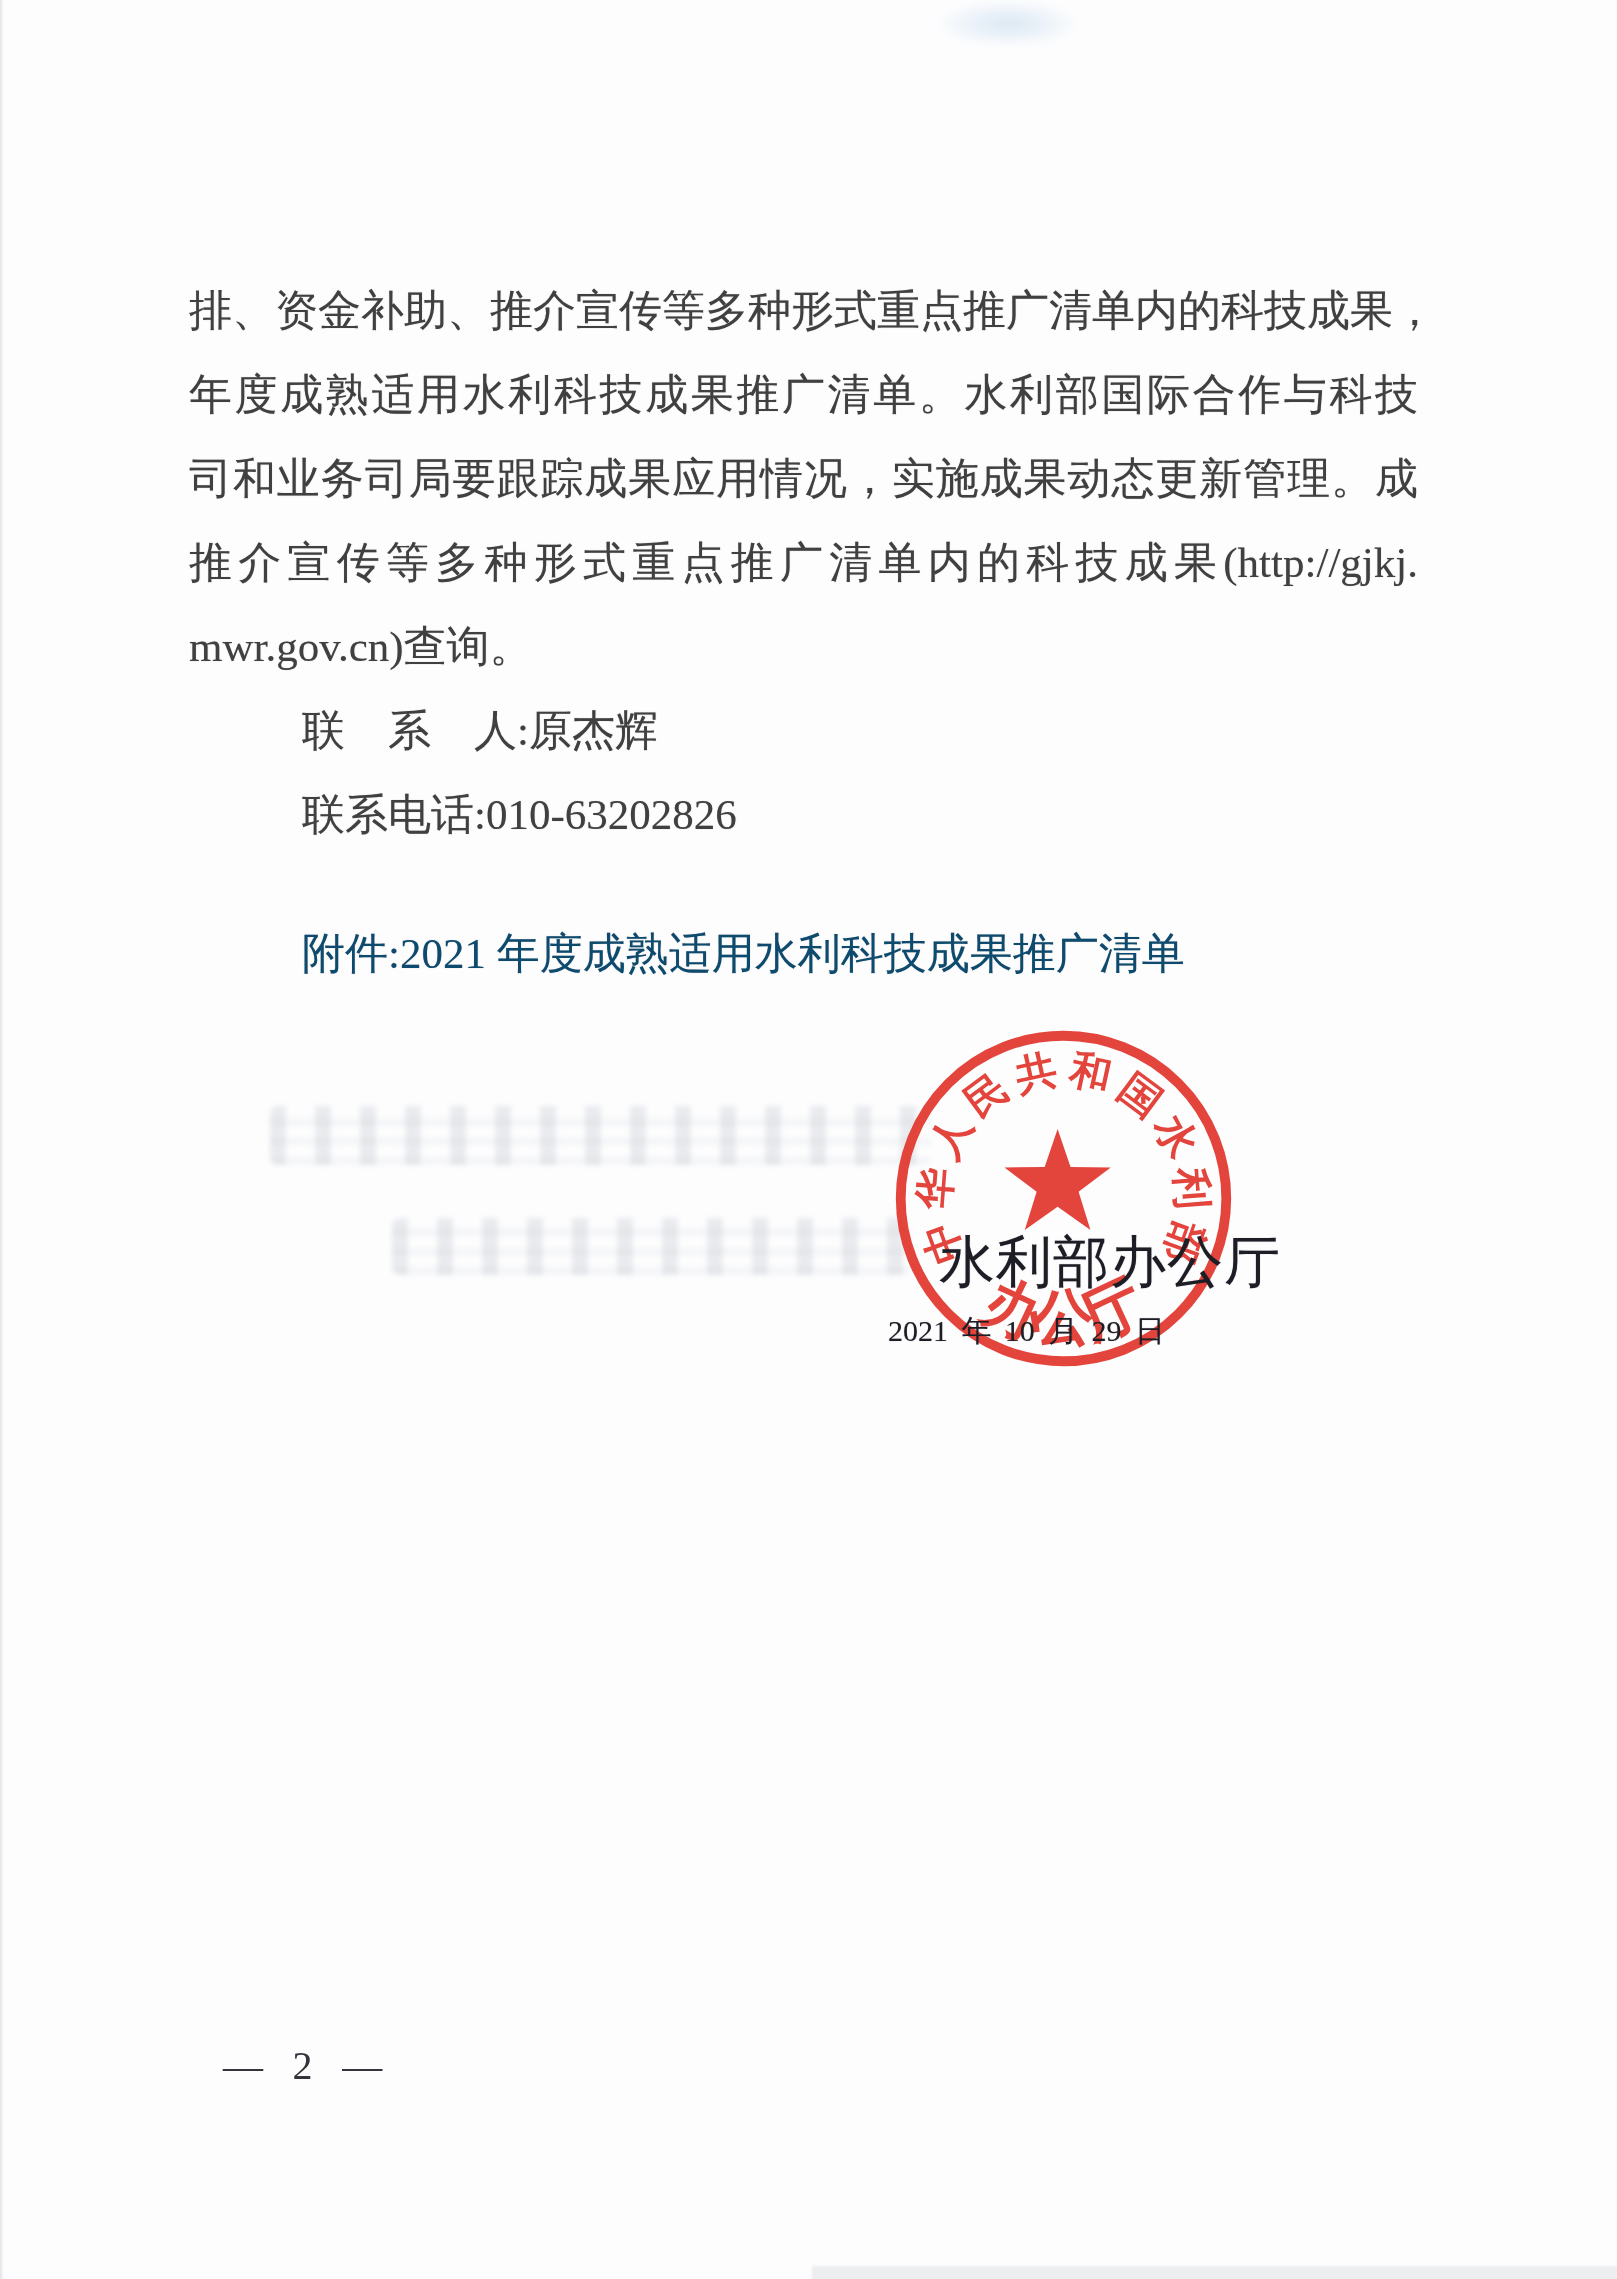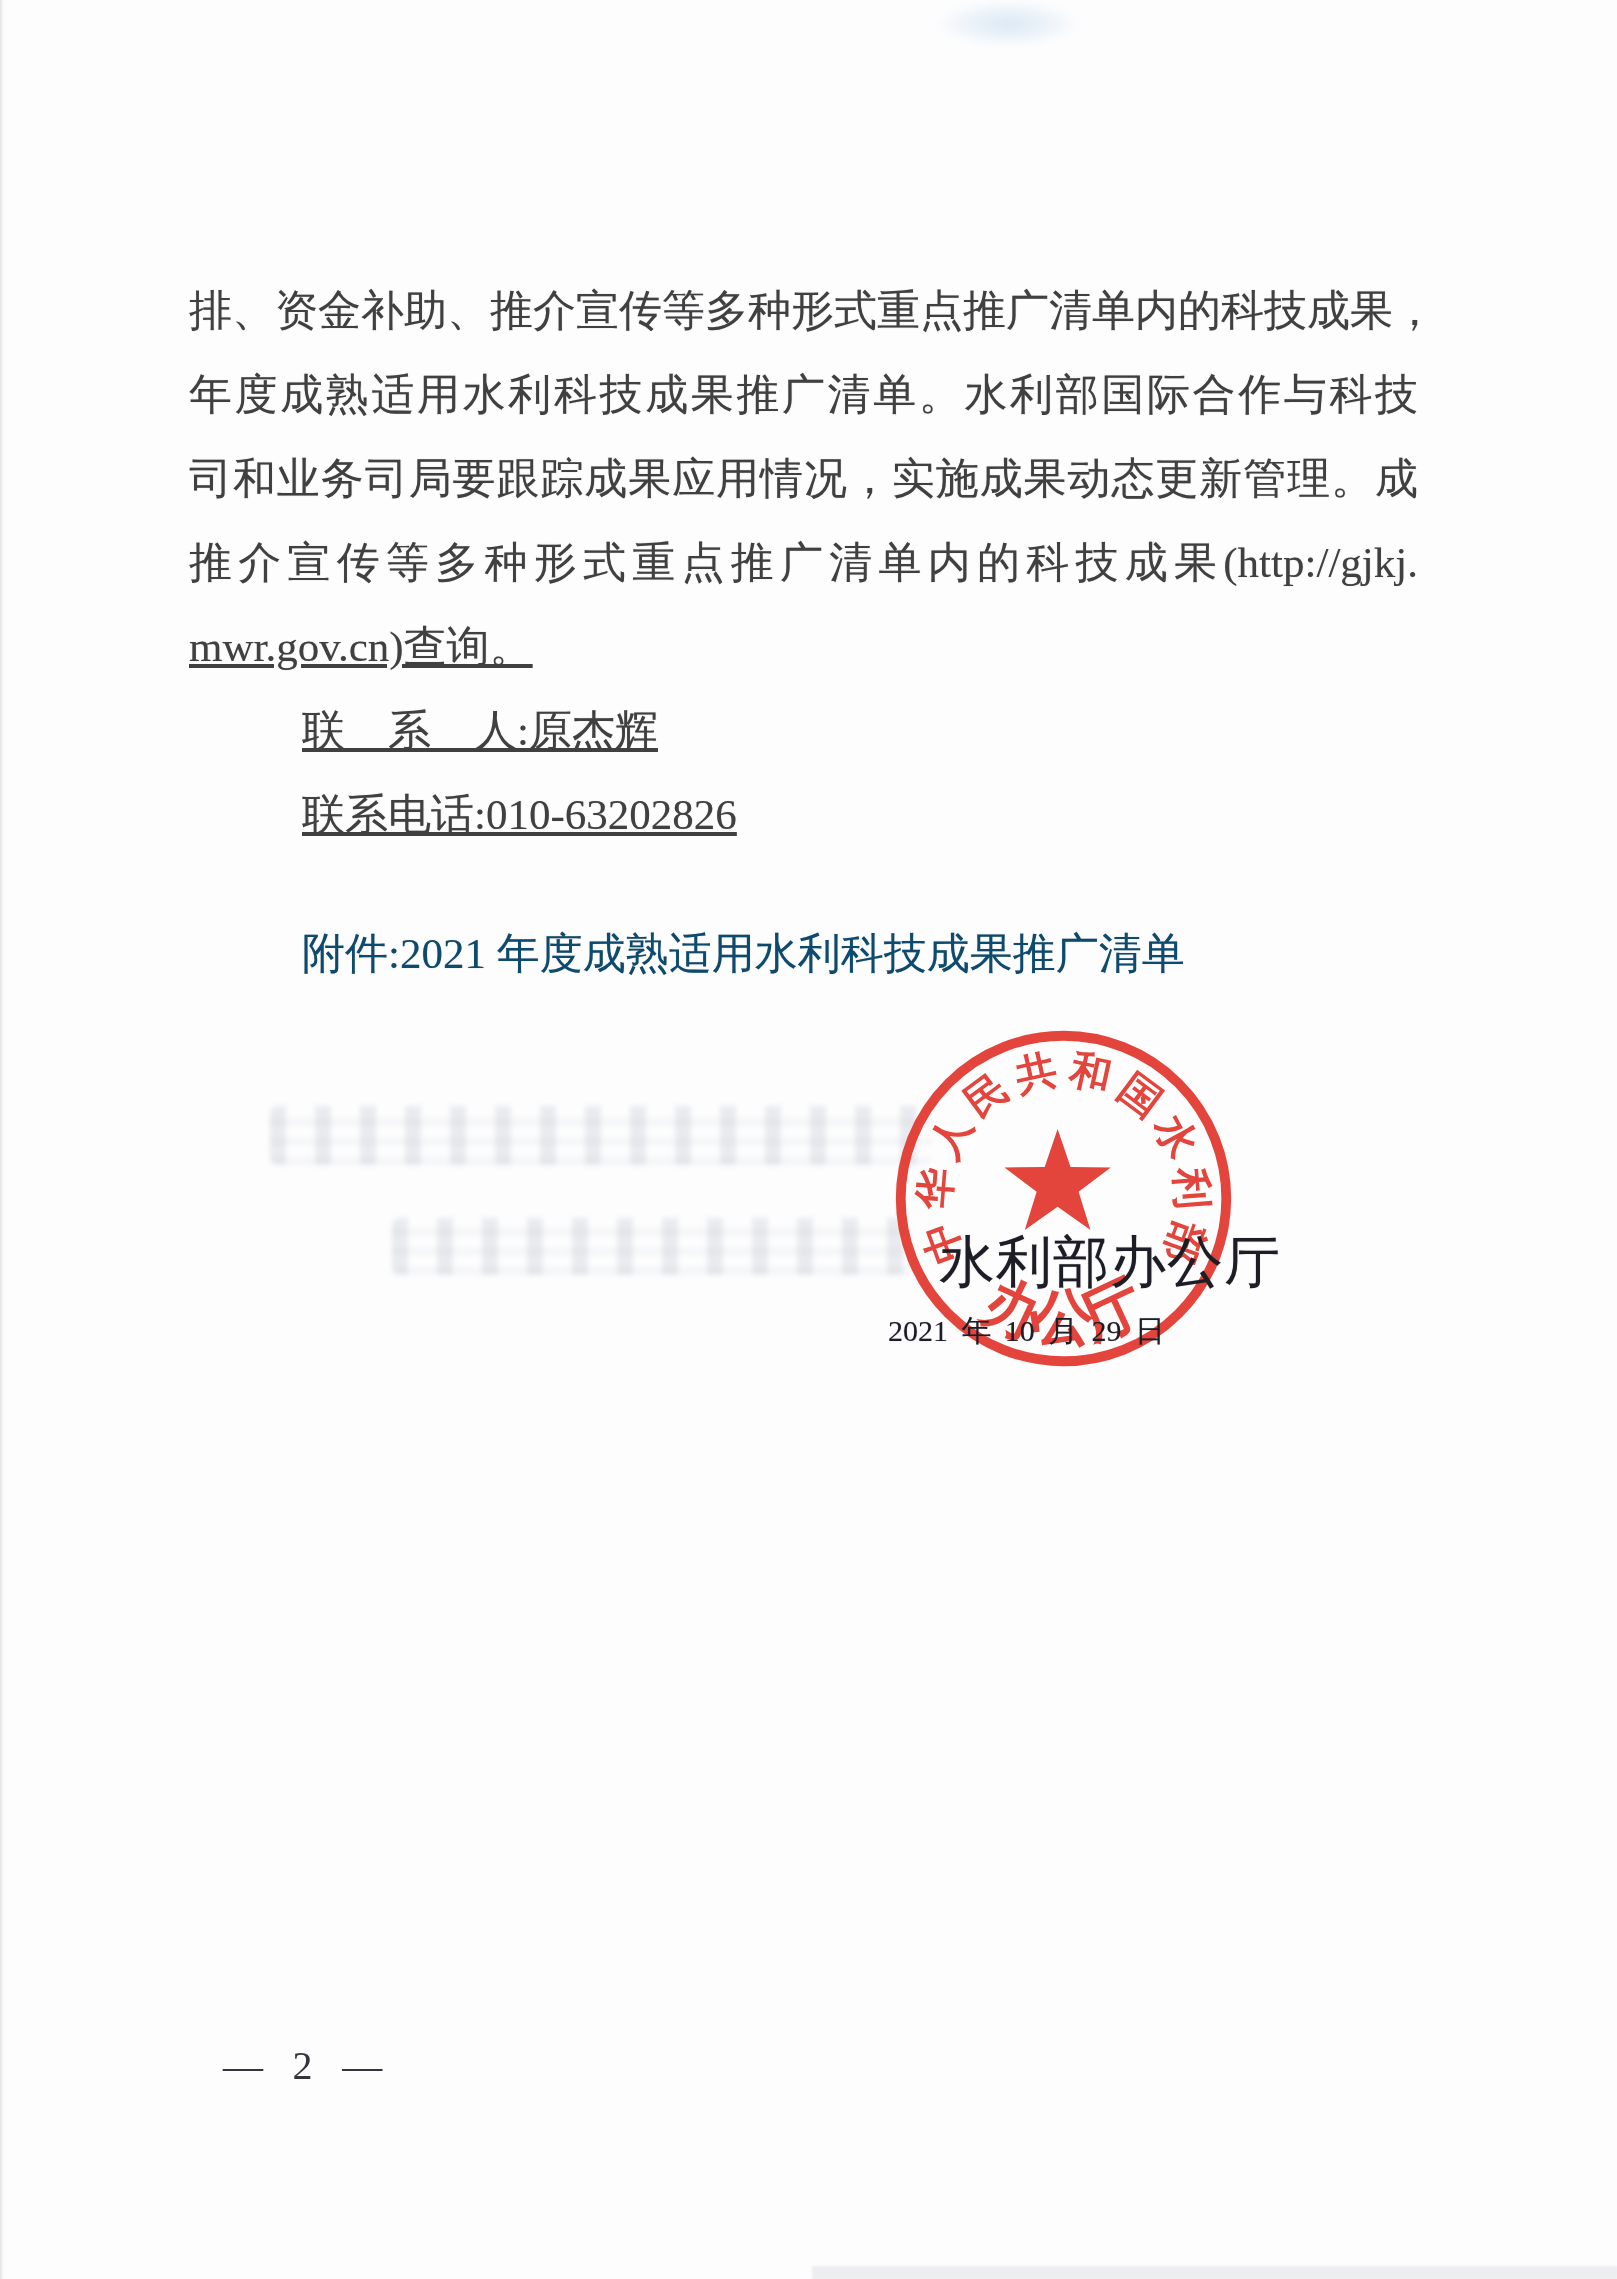--- a/index.html
+++ b/index.html
@@ -17,21 +17,21 @@
     filter:blur(3.9px);}
   .smudge-bottom{position:absolute;left:812px;top:2266px;width:806px;height:13.7px;
     background:#e7e9ec;opacity:.75;filter:blur(1px);}
   
   .bodytext{
     position:absolute;left:189px;top:269px;width:1229px;
     font-size:43px;line-height:84px;color:#404040;
     text-shadow:0 0 1px rgba(38,38,48,.35);
   }
   .bodytext .line{text-align:justify;text-align-last:justify;white-space:nowrap;}
-  .bodytext .line.last{text-align-last:left;text-decoration:underline;}
+  .bodytext .line.last{text-align-last:left;}
   .bodytext .indent{padding-left:113px;text-align:right;}
   .attachment{
     position:absolute;left:302px;top:912px;
     font-size:43px;line-height:84px;color:#0c4a6e;white-space:nowrap;
     text-shadow:0 0 1px rgba(38,38,48,.35);
   }
   
   .bleed{position:absolute;filter:blur(2.9px);opacity:.5;border-radius:7.8px;
     background:
       repeating-linear-gradient(90deg,rgba(148,158,170,.38) 0 15.7px,transparent 15.7px 45px),

